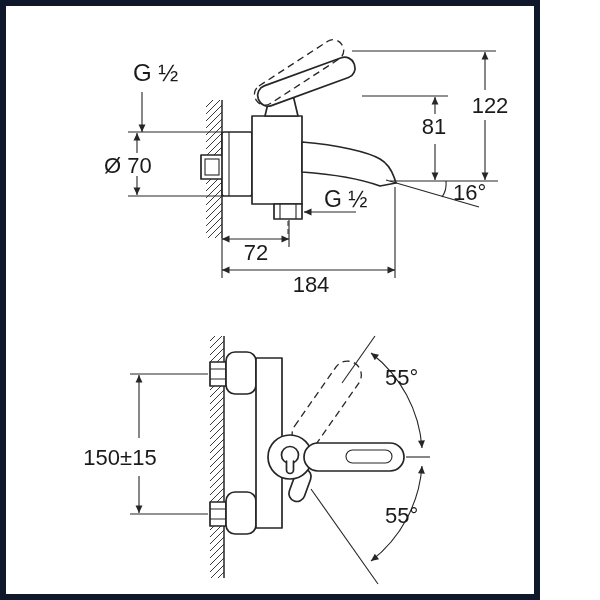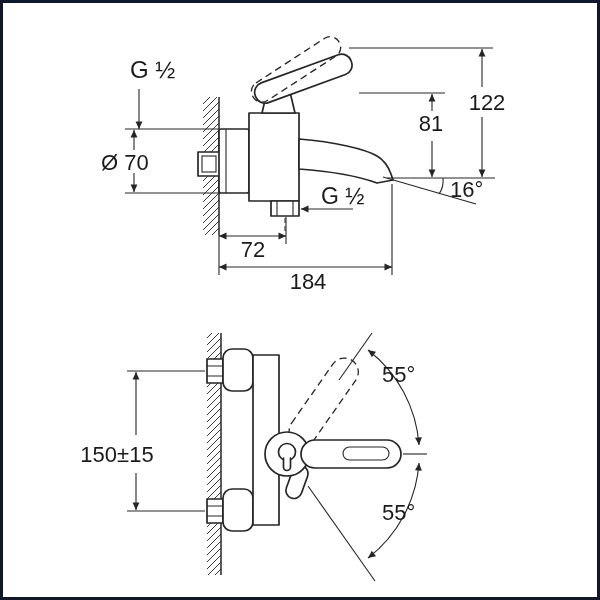--- a/index.html
+++ b/index.html
@@ -1,21 +1,21 @@
 <!DOCTYPE html>
 <html><head>
 <meta charset="utf-8">
 <style>
   html,body { margin:0; padding:0; background:#fff; }
   .frame {
     position:relative;
-    width:600px; height:600px;
+    width:540px; height:600px;
     box-sizing:border-box;
     background:#ffffff;
-    border:3px solid #0f172a;
+    border:6px solid #0f172a;
     font-family:"Liberation Sans", sans-serif;
   }
   svg { display:block; width:598px; height:598px; }
   
   .o { fill:#ffffff; stroke-width:1.7; stroke-linejoin:round; stroke-linecap:round; }
   
   .t { fill:none; stroke-width:1.1; stroke-linecap:butt; }
   
   .w { fill:none; stroke-width:1.5; }
   

